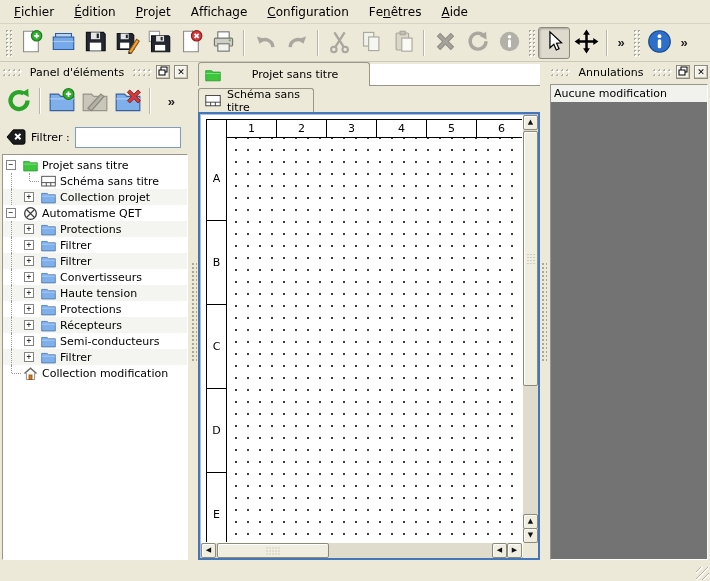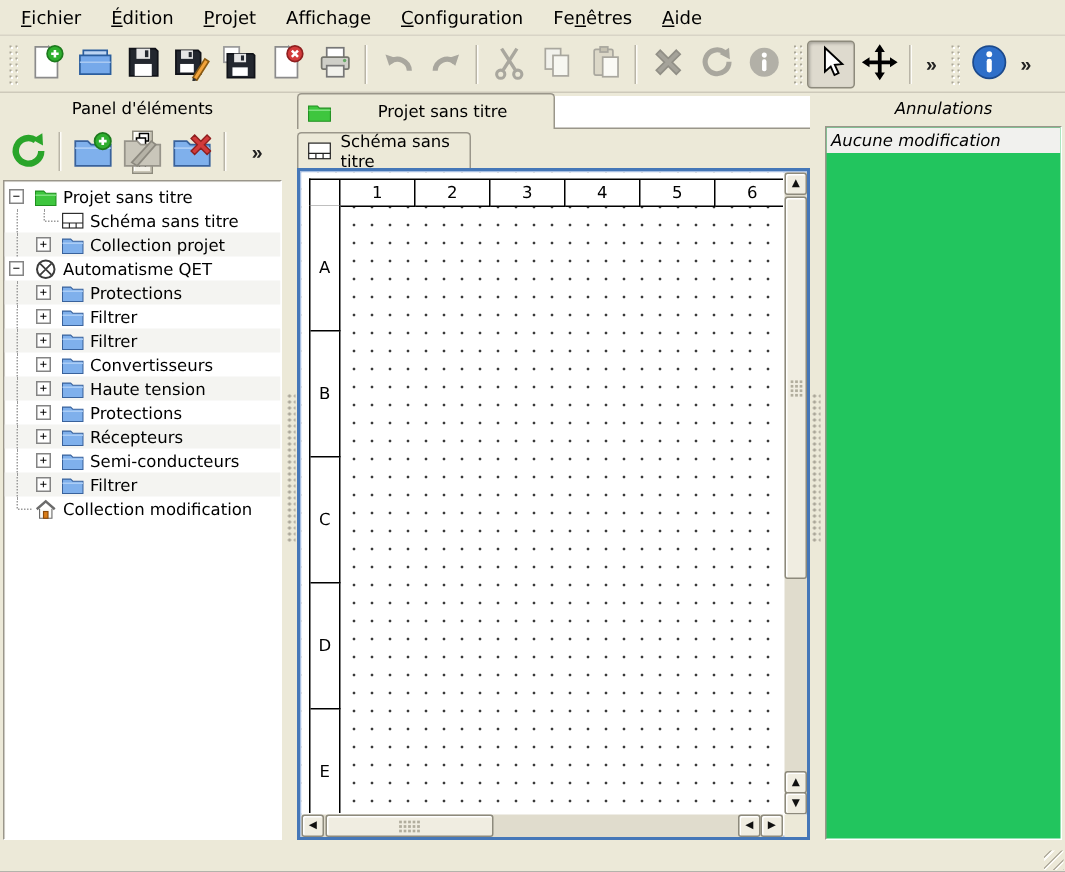--- a/index.html
+++ b/index.html
@@ -27,22 +27,22 @@
     box-shadow: inset 1px 1px 2px rgba(0,0,0,.25); }
   .tb-btn.overflow { width:18px; font-size:13px; font-weight:bold; color:#222; }
   
   .body { display:flex; height:500px; align-items:stretch; }
   .splitter { width:8px; position:relative; }
   .splitter::before { content:''; position:absolute; left:1px; right:1px; top:40%; bottom:40%;
     background-image: radial-gradient(#aaa698 35%, transparent 40%); background-size:4px 4px; }
   
   .dock { display:flex; flex-direction:column; }
   .dock.left { width:190px; }
-  .dock.right { width:162px;font-style:italic; }
-  .dock-title { height:20px; display:flex; align-items:center; padding:0 2px; gap:4px;flex-direction:column; }
+  .dock.right { width:162px; }
+  .dock-title { height:20px; display:flex; align-items:center; padding:0 2px; gap:4px; }
   .ttex { flex:1; height:8px;
     background-image: radial-gradient(#fff 30%, transparent 34%), radial-gradient(#b3af9f 30%, transparent 34%);
     background-size:5px 5px; background-position:1px 1px, 0 0; }
   .dock-title-text { white-space:nowrap; padding:0 4px; }
   .dock-btn { width:14px; height:14px; border:1px solid #8d8a7c; background:#f4f2e8;
     display:flex; align-items:center; justify-content:center; font-size:9px; line-height:1;
     box-shadow: inset -1px -1px 0 #c9c5b5, inset 1px 1px 0 #fff; }
   .dock-btn svg { width:10px; height:10px; }
   
   .panel-tools { height:38px; display:flex; align-items:center; padding:0 2px; }
@@ -110,21 +110,21 @@
   .vsb .btm { position:absolute; left:0; bottom:13px; }
   .vsb .btm2 { position:absolute; left:0; bottom:-1px; }
   .hsb .sb-thumb { position:relative; width:112px; height:15px; margin-left:1px;
     background:#f0ede1; border:1px solid #8d8a7c; border-radius:2px; box-shadow: inset 1px 1px 0 #fff; }
   .grip { position:absolute; left:50%; top:50%; transform:translate(-50%,-50%); width:9px; height:12px;
     background-image: radial-gradient(#b1ad9d 40%, transparent 45%); background-size:3px 3px; }
   .hsb .grip { width:15px; height:9px; }
   .hsb .spacer { flex:1; }
   .sb-corner { position:absolute; right:0; bottom:0; width:15px; height:15px; background:#ece9d8; }
   
-  .undo-list { flex:1; margin:2px; background:#22c55e; border:1px solid #9a968a;
+  .undo-list { flex:1; margin:2px; background:#737373; border:1px solid #9a968a;
     border-right-color:#fff; border-bottom-color:#fff; overflow:hidden; }
   .undo-row { height:17px; display:flex; align-items:center; padding:0 3px; background:#f1f1ee; }
   
   .statusbar { height:19px; position:relative; }
   .sizegrip { position:absolute; right:1px; bottom:1px; width:13px; height:13px;
     background: repeating-linear-gradient(135deg, transparent 0 3px, #b5b1a2 3px 4px, #fdfcf8 4px 5px); }
 </style>
 </head>
 <body>
 
@@ -383,20 +383,30 @@
           <button class="tb-btn">
             <span><svg viewBox="0 0 22 22">
                 <path d="M1 6 h7 l2 2 h11 v12 H1z" fill="#7fb0ec" stroke="#39629c"></path>
                 <path d="M1 10 h20" stroke="#abcdf6"></path>
                 <path d="M12.5 2.5 l3.5 3.5 3.5-3.5 2 2 -3.5 3.5 3.5 3.5 -2 2 -3.5-3.5 -3.5 3.5 -2-2 3.5-3.5 -3.5-3.5z" fill="#d23b3b" stroke="#8f1f1f" stroke-width="0.8"></path>
               </svg></span>
           </button>
           <div class="tb-sep"></div>
           <button class="tb-btn overflow">»</button>
         </div>
+      <div class="filter-row">
+        <span class="filter-clear">
+            <svg viewBox="0 0 22 20">
+              <path d="M8 2 h11 a2 2 0 0 1 2 2 v12 a2 2 0 0 1 -2 2 h-11 l-7 -8 z" fill="#1c1c1c" stroke="#000"></path>
+              <path d="M10 6.5 l6 6 M16 6.5 l-6 6" stroke="#fff" stroke-width="2.2"></path>
+            </svg>
+          </span>
+        <span class="filter-label">Filtrer :</span>
+        <input class="filter-input" value="" style="">
+      </div>
       <div class="tree">
           <div class="trow">
             <span class="tg">
               <span class="exp">−</span>
             </span>
             <span class="ticon">
               <svg viewBox="0 0 22 18">
                 <path d="M1 3 h8 l2 2 h10 v12 H1 z" fill="#3ec63e" stroke="#1f8f1f"></path>
                 <path d="M1 7 h20" stroke="#7fe07f" stroke-width="1.4"></path>
               </svg>

